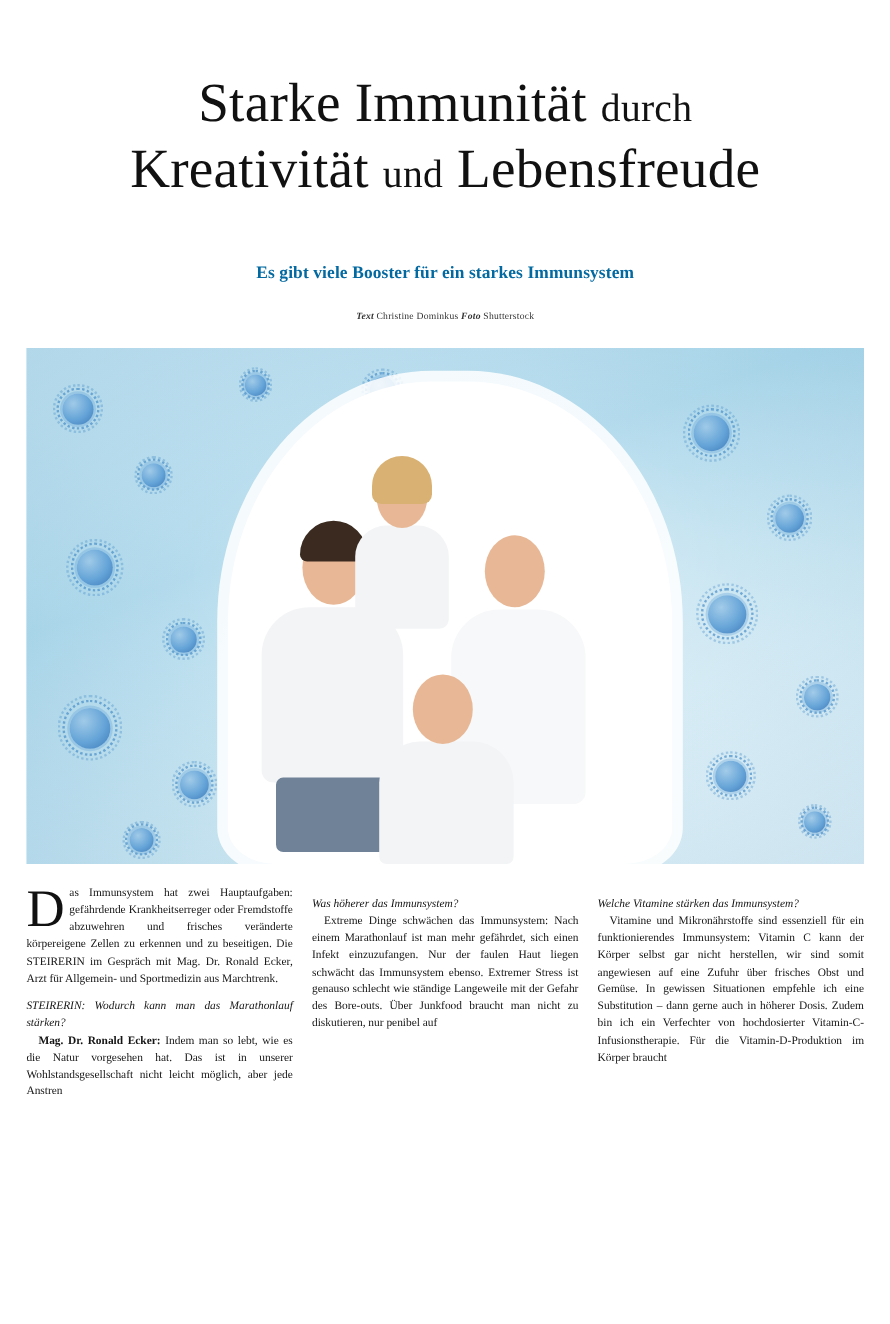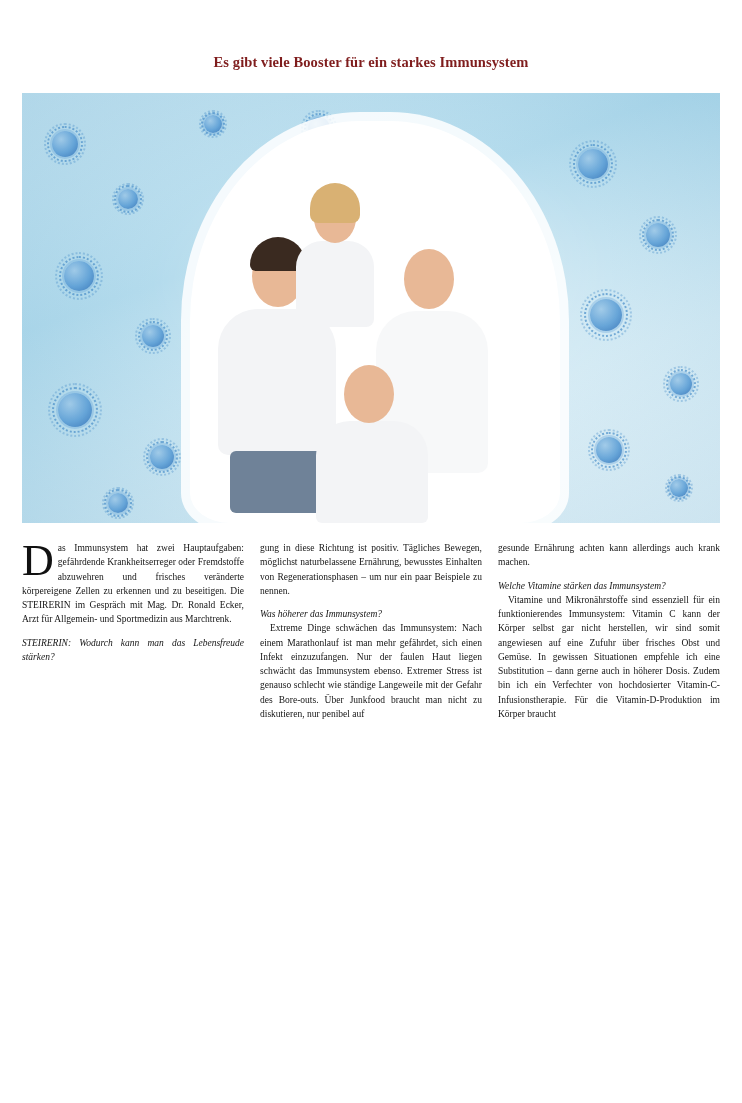--- a/index.html
+++ b/index.html
@@ -44,21 +44,21 @@
   .hl-strong { font-weight: 400; }
   .hl-small {
     font-size: 33px;
   }
 
   .subhead {
     text-align: center;
     margin-top: 54px;
     font-size: 14.5px;
     font-weight: bold;
-    color: #7f1d1d;
+    color: #0369a1;
     letter-spacing: 0.1px;
   }
   .credit {
     text-align: center;
     margin-top: 22px;
     font-size: 8px;
     color: #333;
     letter-spacing: 0.2px;
   }
   .credit .ital { font-style: italic; font-weight: bold; }
@@ -150,23 +150,40 @@
     display: block;
     margin-top: 9px;
   }
   .speaker { font-weight: bold; font-style: normal; }
 </style>
 </head>
 <body>
 
 <div class="page">
 
+  <div class="headline">
+    <div class="line1">
+      <span class="hl-strong">Starke Immunität</span>
+      <span class="hl-small">durch</span>
+    </div>
+    <div class="line2">
+      <span class="hl-strong">Kreativität</span>
+      <span class="hl-small">und</span>
+      <span class="hl-strong">Lebensfreude</span>
+    </div>
+  </div>
 
   <div class="subhead">Es gibt viele Booster für ein starkes Immunsystem</div>
 
+  <div class="credit">
+    <span class="ital">Text</span>
+    <span>Christine Dominkus</span>
+    <span class="ital">Foto</span>
+    <span>Shutterstock</span>
+  </div>
 
   <div class="photo-wrap">
     <div class="vignette"></div>
 
     <div class="virus" style="left:30px;  top:38px;  width:26px; height:26px;"></div>
     <div class="virus" style="left:96px;  top:96px;  width:20px; height:20px;"></div>
     <div class="virus" style="left:42px;  top:168px; width:30px; height:30px;"></div>
     <div class="virus" style="left:120px; top:232px; width:22px; height:22px;"></div>
     <div class="virus" style="left:36px;  top:300px; width:34px; height:34px;"></div>
     <div class="virus" style="left:128px; top:352px; width:24px; height:24px;"></div>
@@ -201,29 +218,28 @@
       <div class="shirt" style="left:126px; top:300px; width:112px; height:102px; border-radius:34px 34px 6px 6px;"></div>
       <div class="head skin" style="left:154px; top:244px; width:50px; height:58px;"></div>
       <div class="head hair-dark" style="left:148px; top:234px; width:62px; height:52px; border-radius:31px 31px 14px 14px; background:#7a5a3c; z-index:-1;"></div>
     </div>
   </div>
 
   <div class="columns">
 
     <div class="col">
       <p class="first dropcap-para"><span class="dropcap">D</span><span>as Immunsystem hat zwei Hauptaufgaben: gefährden­de Krankheitserreger oder Fremdstoffe abzuwehren und frisches veränderte körpereigene Zel­len zu erkennen und zu beseitigen. Die STEIRERIN im Gespräch mit Mag. Dr. Ronald Ecker, Arzt für Allgemein- und Sportmedizin aus Marchtrenk.</span></p>
-      <span class="q">STEIRERIN: Wodurch kann man das Lebensfreude stärken?</span>
+      <span class="q">STEIRERIN: Wodurch kann man das Marathonlauf stärken?</span>
+      <p><span class="speaker">Mag. Dr. Ronald Ecker:</span><span> Indem man so lebt, wie es die Natur vorgesehen hat. Das ist in unserer Wohlstandsgesellschaft nicht leicht möglich, aber jede Anstren­</span></p>
     </div>
 
     <div class="col">
-      <p class="first">gung in diese Richtung ist positiv. Tägli­ches Bewegen, möglichst naturbelassene Ernährung, bewusstes Einhalten von Regenerationsphasen – um nur ein paar Beispiele zu nennen.</p>
       <span class="q">Was höherer das Immunsystem?</span>
       <p>Extreme Dinge schwächen das Im­munsystem: Nach einem Marathonlauf ist man mehr gefährdet, sich einen Infekt einzuzufangen. Nur der faulen Haut liegen schwächt das Immunsystem eben­so. Extremer Stress ist genauso schlecht wie ständige Langeweile mit der Gefahr des Bore-outs. Über Junkfood braucht man nicht zu diskutieren, nur penibel auf</p>
     </div>
 
     <div class="col">
-      <p class="first">gesunde Ernährung achten kann aller­dings auch krank machen.</p>
       <span class="q">Welche Vitamine stärken das Immun­system?</span>
       <p>Vitamine und Mikronährstoffe sind essenziell für ein funktionierendes Im­munsystem: Vitamin C kann der Körper selbst gar nicht herstellen, wir sind somit angewiesen auf eine Zufuhr über frisches Obst und Gemüse. In gewissen Situatio­nen empfehle ich eine Substitution – dann gerne auch in höherer Dosis. Zudem bin ich ein Verfechter von hochdosierter Vi­tamin-C-Infusionstherapie. Für die Vi­tamin-D-Produktion im Körper braucht</p>
     </div>
 
   </div>
 </div>
 
 </body></html>

